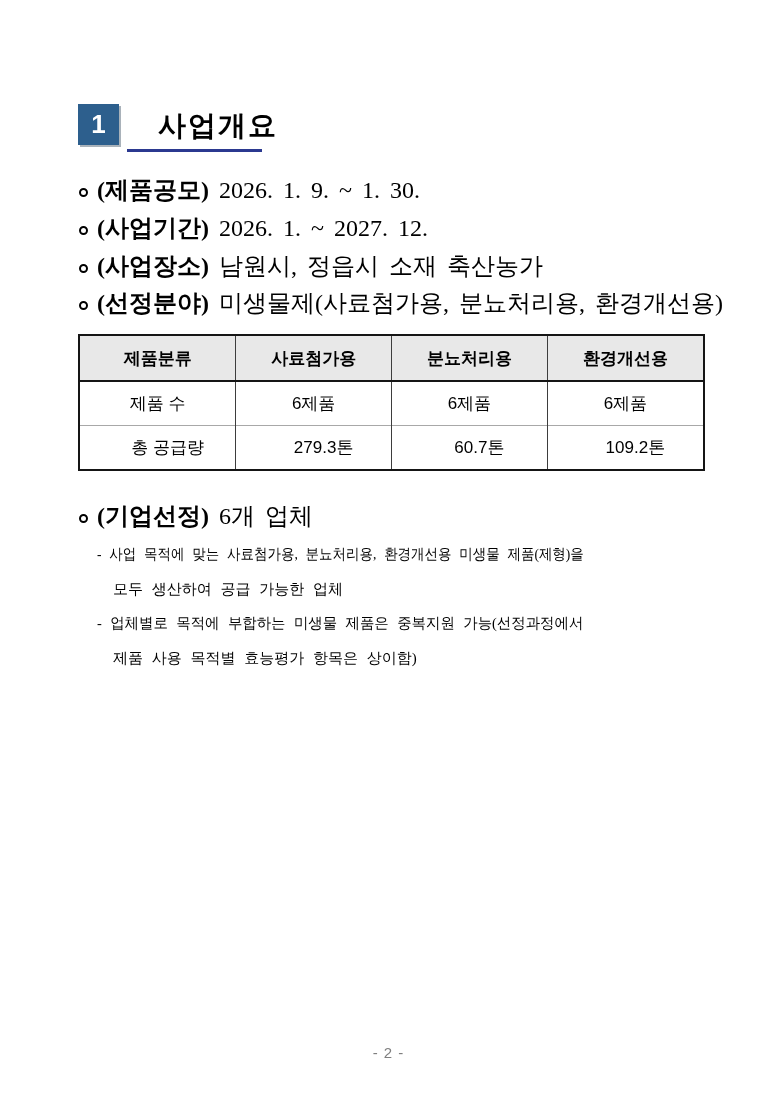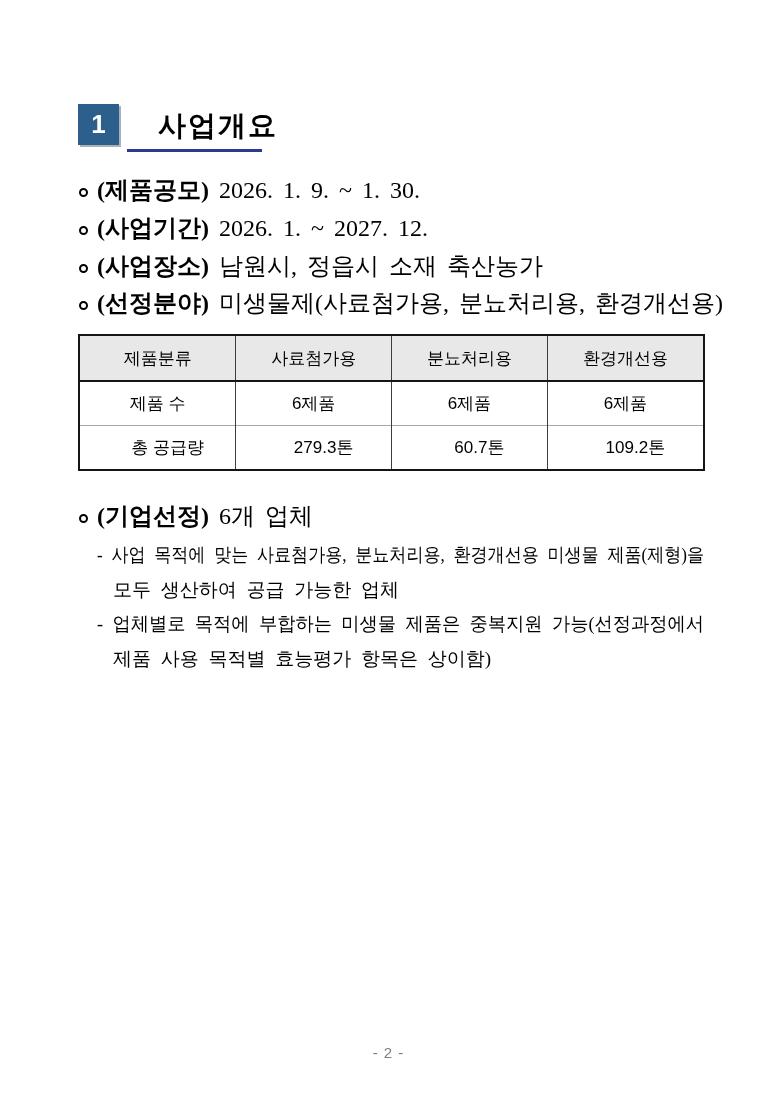--- a/index.html
+++ b/index.html
@@ -76,33 +76,33 @@
   }
   .ptable th,.ptable td{
     border-left:1.5px solid #3d3d3d;
     padding:0 4px;
     vertical-align:middle;
   }
   .ptable th:first-child,.ptable td:first-child{border-left:none;}
   .ptable thead th{
     background:var(--thbg);
     border-bottom:2.8px solid #151515;
-    font-weight:normal;
+    font-weight:bold;
     height:45px;
     margin-left:24px;
   }
   .ptable tbody th{font-weight:normal;}
   .ptable tbody tr{height:44px;}
   .ptable tbody tr + tr th,
   .ptable tbody tr + tr td{border-top:1.1px solid #a8a8a8;padding-left:24px;}
 
   
   .sub-line{
     position:absolute;
-    font-size:19px;line-height:25px;
+    font-size:15px;line-height:25px;
     white-space:nowrap;
     word-spacing:5px;
   }
   .fit-inner{
     display:inline-block;
     white-space:nowrap;
     transform-origin:left center;
     word-spacing:5px;
   }
   .note-line{

